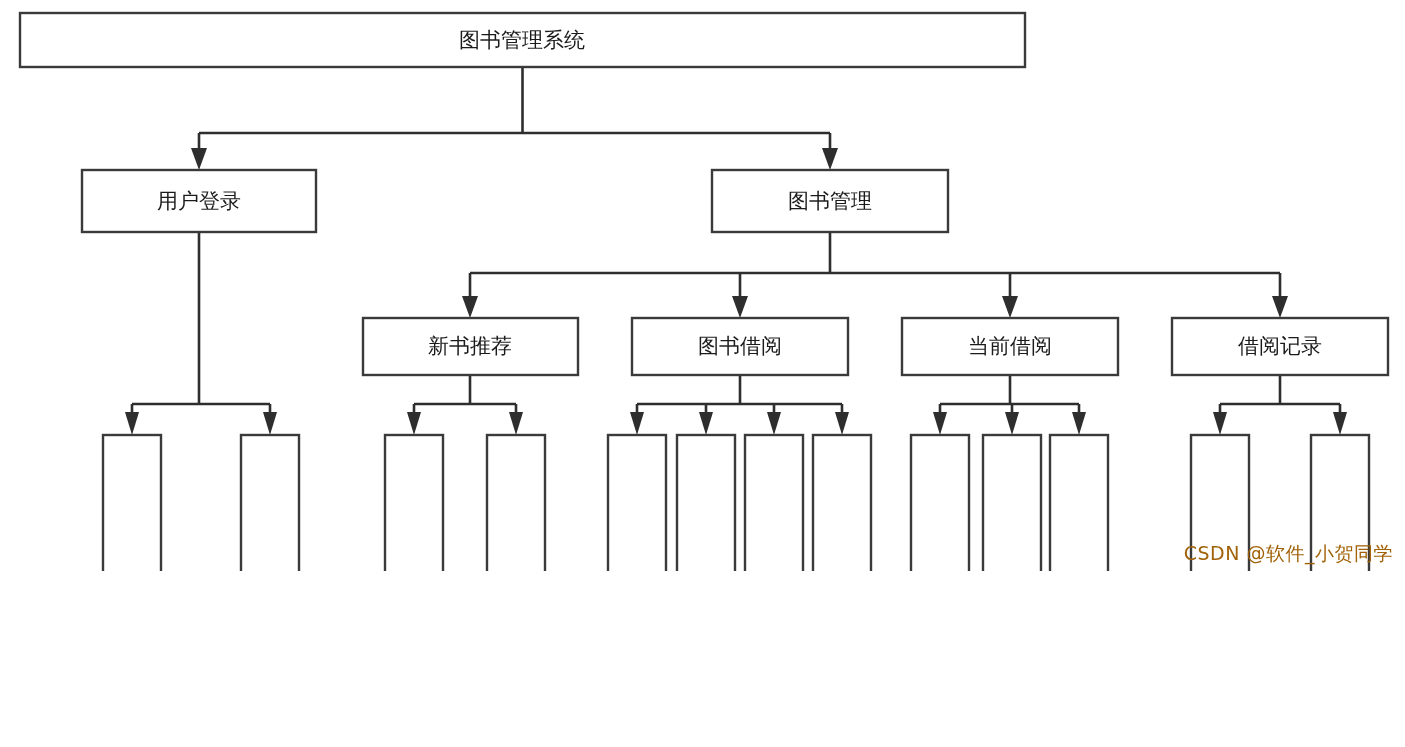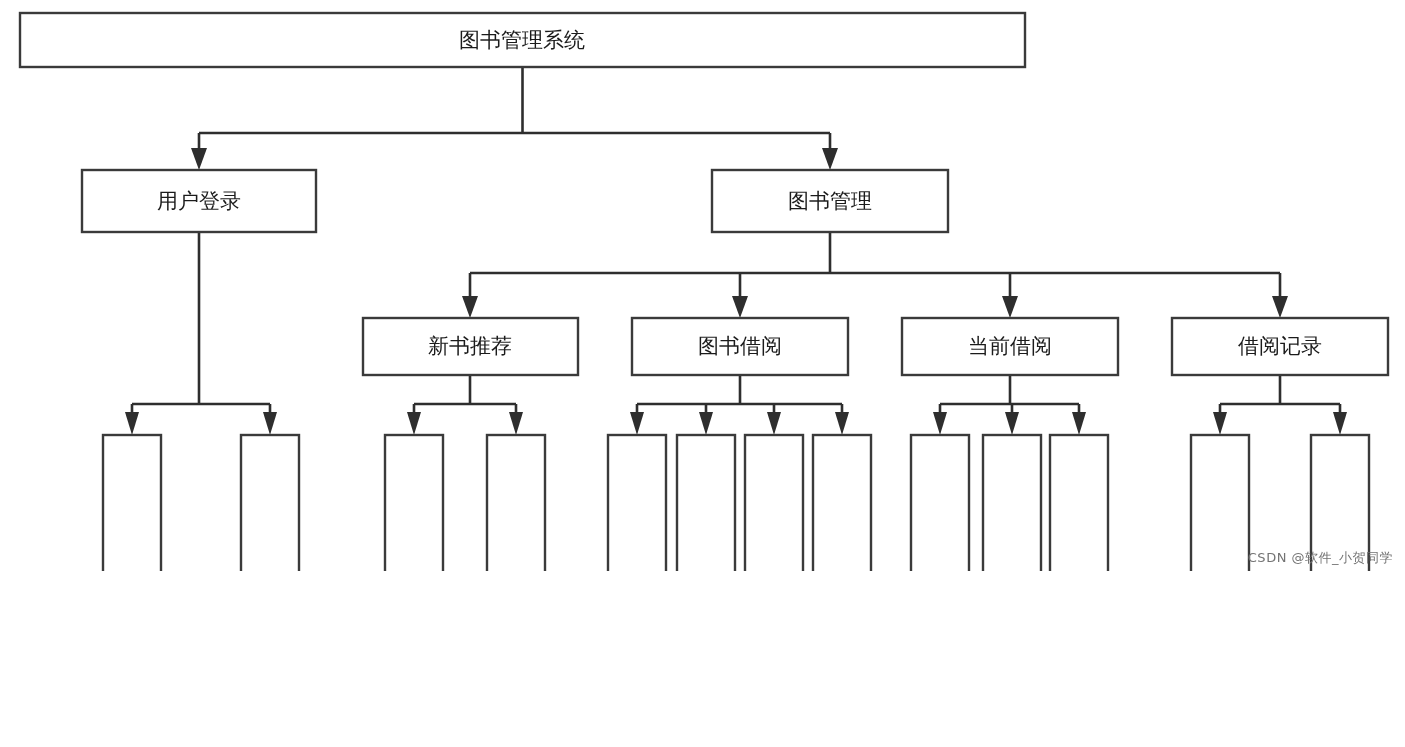--- a/index.html
+++ b/index.html
@@ -59,22 +59,22 @@
     letter-spacing: 1.5px;
     white-space: nowrap;
     pointer-events: none;
     text-align: center;
   }
   .watermark {
     position: absolute;
     right: 12px;
     bottom: 4px;
     font-family: "DejaVu Sans", "Liberation Sans", sans-serif;
-    font-size: 13px;
-    color: #737373;
+    font-size: 19px;
+    color: #a16207;
     letter-spacing: 0.5px;
     white-space: nowrap;
   }
 </style>
 </head>
 <body>
 
 <div id="diagram-root">
 
   <svg id="flowchart" viewBox="0 0 1405 747">

